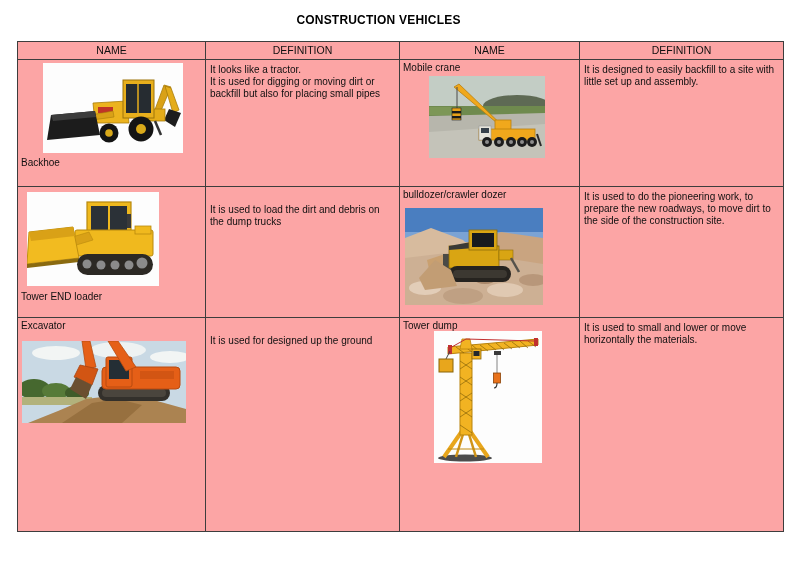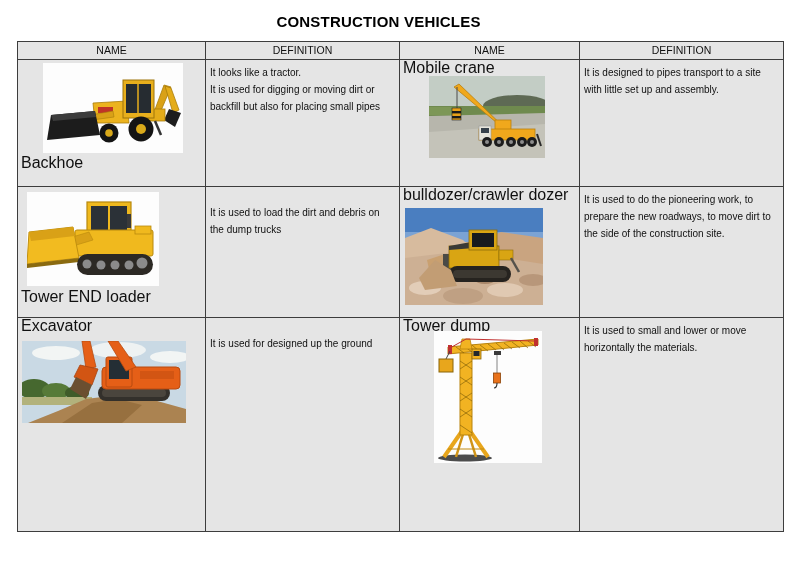--- a/index.html
+++ b/index.html
@@ -1,26 +1,26 @@
 <!DOCTYPE html>
 <html><head>
 <meta charset="utf-8">
 <style>
   html,body{margin:0;padding:0;background:#ffffff;}
   body{width:800px;height:566px;overflow:hidden;font-family:"Liberation Sans",sans-serif;}
   .page{position:relative;width:800px;height:566px;background:#fff;}
   .doc-title{position:absolute;top:13px;left:0;width:757px;text-align:center;
-             font-size:15px;font-weight:bold;color:#000;letter-spacing:.2px;}
+             font-size:12px;font-weight:bold;color:#000;letter-spacing:.2px;}
   table.vt{position:absolute;left:17px;top:41px;width:766px;border-collapse:collapse;table-layout:fixed;}
-  .vt td{border:1px solid #3d3d3d;vertical-align:top;padding:0;overflow:hidden;background:#e5e5e5;}
+  .vt td{border:1px solid #3d3d3d;vertical-align:top;padding:0;overflow:hidden;background:#fca5a5;}
   col.c1{width:188px}col.c2{width:194px}col.c3{width:180px}col.c4{width:204px}
   tr.hdr td{text-align:center;font-size:10.5px;color:#101010;padding:2px 0;height:13px;}
   tr.r1{height:127px} tr.r2{height:131px} tr.r3{height:214px}
-  .vname{font-size:16px;color:#101010;padding:2px 3px 0;line-height:11px;}
-  .def{font-size:10px;color:#101010;line-height:17px;padding:4px 7px 0 4px;white-space:pre-line;}
+  .vname{font-size:10px;color:#101010;padding:2px 3px 0;line-height:11px;}
+  .def{font-size:10px;color:#101010;line-height:12px;padding:4px 7px 0 4px;white-space:pre-line;}
   .def.shift{padding-top:17px;}
   .imgbox{display:block;}
   .imgbox svg{display:block;}
   .img-backhoe{margin:3px 0 2px 25px;}
   .img-mobile{margin:3px 0 0 29px;}
   .img-frontloader{margin:5px 0 3px 9px;}
   .img-bulldozer{margin:8px 0 0 5px;}
   .img-excavator{margin:10px 0 0 4px;}
   .img-tower{margin:0 0 0 34px;}
 </style>
@@ -103,21 +103,21 @@
                 <circle cx="82" cy="66" r="2" fill="#8c8c8c"></circle>
             <circle cx="93" cy="66" r="5" fill="#1c1c1c"></circle>
                 <circle cx="93" cy="66" r="2" fill="#8c8c8c"></circle>
             <circle cx="103" cy="66" r="5" fill="#1c1c1c"></circle>
                 <circle cx="103" cy="66" r="2" fill="#8c8c8c"></circle>
             <line x1="108" y1="58" x2="112" y2="70" stroke="#2a2a2a" stroke-width="2"></line>
           </svg>
         </span>
       </td>
       <td>
-        <div class="def">It is designed to pipes transport to a site with little set up and assembly.</div>
+        <div class="def">It is designed to easily backfill to a site with little set up and assembly.</div>
       </td>
     </tr>
 
     <tr class="r2">
       <td>
         <span class="imgbox img-frontloader">
           <svg width="132" height="94" viewBox="0 0 132 94">
             <rect width="132" height="94" fill="#fdfdfd"></rect>
             <rect x="60" y="10" width="44" height="32" fill="#f0b91e" stroke="#b8890d" stroke-width="1.2"></rect>
             <rect x="64" y="14" width="36" height="24" fill="#2b3137"></rect>

